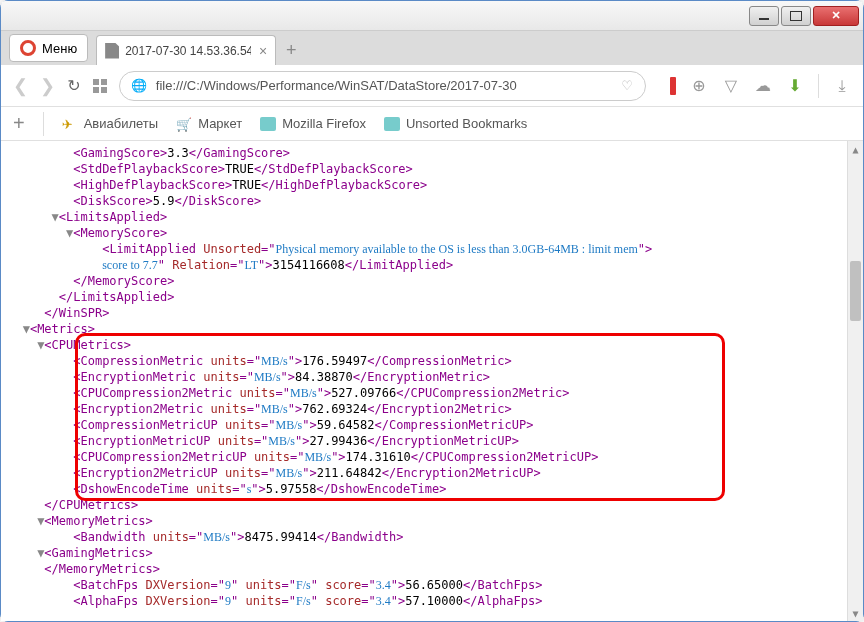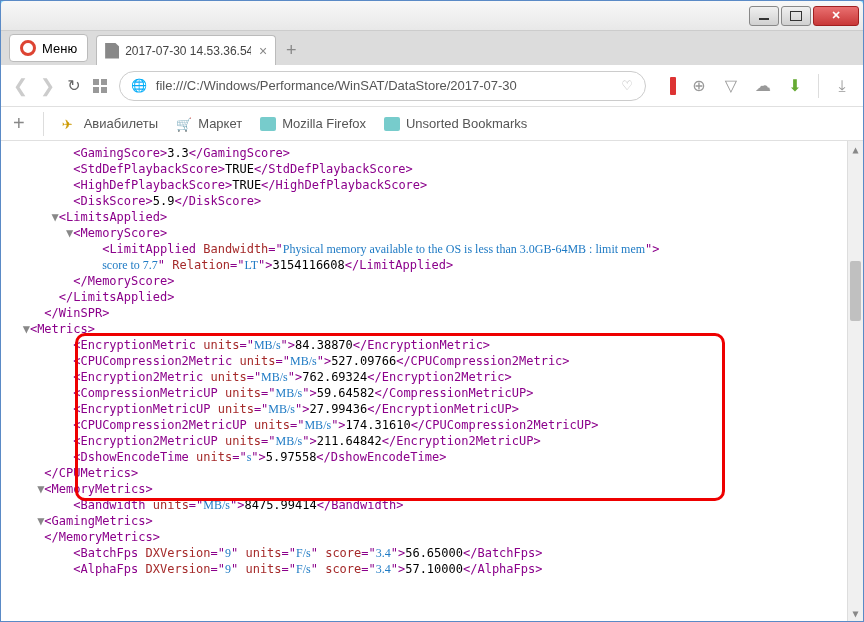--- a/index.html
+++ b/index.html
@@ -1,17 +1,17 @@
 <!DOCTYPE html>
 <html><head>
 <meta charset="utf-8">
 <style>
 * { margin: 0; padding: 0; box-sizing: border-box; }
 body { font-family: "Segoe UI", Tahoma, sans-serif; background: #fff; width: 864px; height: 622px; overflow: hidden; position: relative; }
-.window { width: 864px; height: 622px; border: 1px solid #5a8ac6; background: #7dd3fc; display: flex; flex-direction: column; box-shadow: 0 0 10px rgba(0,0,0,0.2); border-radius: 0; }
+.window { width: 864px; height: 622px; border: 1px solid #5a8ac6; background: #7dd3fc; display: flex; flex-direction: column; box-shadow: 0 0 10px rgba(0,0,0,0.2); border-radius: 8px; }
 .titlebar { height: 30px; background: linear-gradient(to bottom, #f8f8f8, #e8e8e8); display: flex; align-items: center; justify-content: flex-end; padding: 0 4px; border-bottom: 1px solid #ccc; border-radius: 4px 4px 0 0; }
 .titlebar-spacer { flex: 1; }
 .win-btn { width: 30px; height: 20px; margin-left: 2px; border: 1px solid #888; border-radius: 3px; display: flex; align-items: center; justify-content: center; font-size: 11px; background: linear-gradient(to bottom, #f0f0f0, #d0d0d0); cursor: default; }
 .win-btn.min::before { content: ''; width: 10px; height: 2px; background: #333; margin-top: 6px; }
 .win-btn.max::before { content: ''; width: 10px; height: 8px; border: 1px solid #333; }
 .win-btn.close { background: linear-gradient(to bottom, #e97070, #c83838); color: #fff; width: 46px; border-color: #a02020; }
 .win-btn.close::before { content: '✕'; font-weight: bold; }
 .tabbar { height: 34px; background: #dcdcdc; display: flex; align-items: flex-end; padding: 0 8px; }
 .menu-btn { display: flex; align-items: center; height: 28px; padding: 0 10px; background: #fff; border: 1px solid #bbb; border-radius: 4px; margin-right: 8px; margin-bottom: 3px; font-size: 13px; cursor: default; }
 .menu-btn .o-logo { width: 16px; height: 16px; border-radius: 50%; border: 3px solid #d43; margin-right: 6px; }
@@ -125,26 +125,28 @@
       </div>
   </div>
 
   <div class="content" id="content">
       <div class="xml-line">          <span class="tag">&lt;GamingScore&gt;</span><span class="txt">3.3</span><span class="tag">&lt;/GamingScore&gt;</span></div>
       <div class="xml-line">          <span class="tag">&lt;StdDefPlaybackScore&gt;</span><span class="txt">TRUE</span><span class="tag">&lt;/StdDefPlaybackScore&gt;</span></div>
       <div class="xml-line">          <span class="tag">&lt;HighDefPlaybackScore&gt;</span><span class="txt">TRUE</span><span class="tag">&lt;/HighDefPlaybackScore&gt;</span></div>
       <div class="xml-line">          <span class="tag">&lt;DiskScore&gt;</span><span class="txt">5.9</span><span class="tag">&lt;/DiskScore&gt;</span></div>
       <div class="xml-line">       <span class="toggle">▼</span><span class="tag">&lt;LimitsApplied&gt;</span></div>
       <div class="xml-line">         <span class="toggle">▼</span><span class="tag">&lt;MemoryScore&gt;</span></div>
-      <div class="xml-line">              <span class="tag">&lt;LimitApplied </span><span class="attr">Bandwidth</span><span class="tag">="</span><span class="val">Physical memory available to the OS is less than 3.0GB-64MB : limit mem</span><span class="tag">"&gt;</span></div>
+      <div class="xml-line">              <span class="tag">&lt;LimitApplied </span><span class="attr">Unsorted</span><span class="tag">="</span><span class="val">Physical memory available to the OS is less than 3.0GB-64MB : limit mem</span><span class="tag">"&gt;</span></div>
       <div class="xml-line">              <span class="val">score to 7.7</span><span class="tag">"</span> <span class="attr">Relation</span><span class="tag">="</span><span class="val">LT</span><span class="tag">"&gt;</span>3154116608<span class="tag">&lt;/LimitApplied&gt;</span></div>
       <div class="xml-line">          <span class="tag">&lt;/MemoryScore&gt;</span></div>
       <div class="xml-line">        <span class="tag">&lt;/LimitsApplied&gt;</span></div>
       <div class="xml-line">      <span class="tag">&lt;/WinSPR&gt;</span></div>
       <div class="xml-line">   <span class="toggle">▼</span><span class="tag">&lt;Metrics&gt;</span></div>
+      <div class="xml-line">     <span class="toggle">▼</span><span class="tag">&lt;CPUMetrics&gt;</span></div>
+      <div class="xml-line">          <span class="tag">&lt;CompressionMetric </span><span class="attr">units</span><span class="tag">="</span><span class="val">MB/s</span><span class="tag">"&gt;</span><span class="txt">176.59497</span><span class="tag">&lt;/CompressionMetric&gt;</span></div>
       <div class="xml-line">          <span class="tag">&lt;EncryptionMetric </span><span class="attr">units</span><span class="tag">="</span><span class="val">MB/s</span><span class="tag">"&gt;</span><span class="txt">84.38870</span><span class="tag">&lt;/EncryptionMetric&gt;</span></div>
       <div class="xml-line">          <span class="tag">&lt;CPUCompression2Metric </span><span class="attr">units</span><span class="tag">="</span><span class="val">MB/s</span><span class="tag">"&gt;</span><span class="txt">527.09766</span><span class="tag">&lt;/CPUCompression2Metric&gt;</span></div>
       <div class="xml-line">          <span class="tag">&lt;Encryption2Metric </span><span class="attr">units</span><span class="tag">="</span><span class="val">MB/s</span><span class="tag">"&gt;</span><span class="txt">762.69324</span><span class="tag">&lt;/Encryption2Metric&gt;</span></div>
       <div class="xml-line">          <span class="tag">&lt;CompressionMetricUP </span><span class="attr">units</span><span class="tag">="</span><span class="val">MB/s</span><span class="tag">"&gt;</span><span class="txt">59.64582</span><span class="tag">&lt;/CompressionMetricUP&gt;</span></div>
       <div class="xml-line">          <span class="tag">&lt;EncryptionMetricUP </span><span class="attr">units</span><span class="tag">="</span><span class="val">MB/s</span><span class="tag">"&gt;</span><span class="txt">27.99436</span><span class="tag">&lt;/EncryptionMetricUP&gt;</span></div>
       <div class="xml-line">          <span class="tag">&lt;CPUCompression2MetricUP </span><span class="attr">units</span><span class="tag">="</span><span class="val">MB/s</span><span class="tag">"&gt;</span><span class="txt">174.31610</span><span class="tag">&lt;/CPUCompression2MetricUP&gt;</span></div>
       <div class="xml-line">          <span class="tag">&lt;Encryption2MetricUP </span><span class="attr">units</span><span class="tag">="</span><span class="val">MB/s</span><span class="tag">"&gt;</span><span class="txt">211.64842</span><span class="tag">&lt;/Encryption2MetricUP&gt;</span></div>
       <div class="xml-line">          <span class="tag">&lt;DshowEncodeTime </span><span class="attr">units</span><span class="tag">="</span><span class="val">s</span><span class="tag">"&gt;</span><span class="txt">5.97558</span><span class="tag">&lt;/DshowEncodeTime&gt;</span></div>
       <div class="xml-line">      <span class="tag">&lt;/CPUMetrics&gt;</span></div>
       <div class="xml-line">     <span class="toggle">▼</span><span class="tag">&lt;MemoryMetrics&gt;</span></div>

